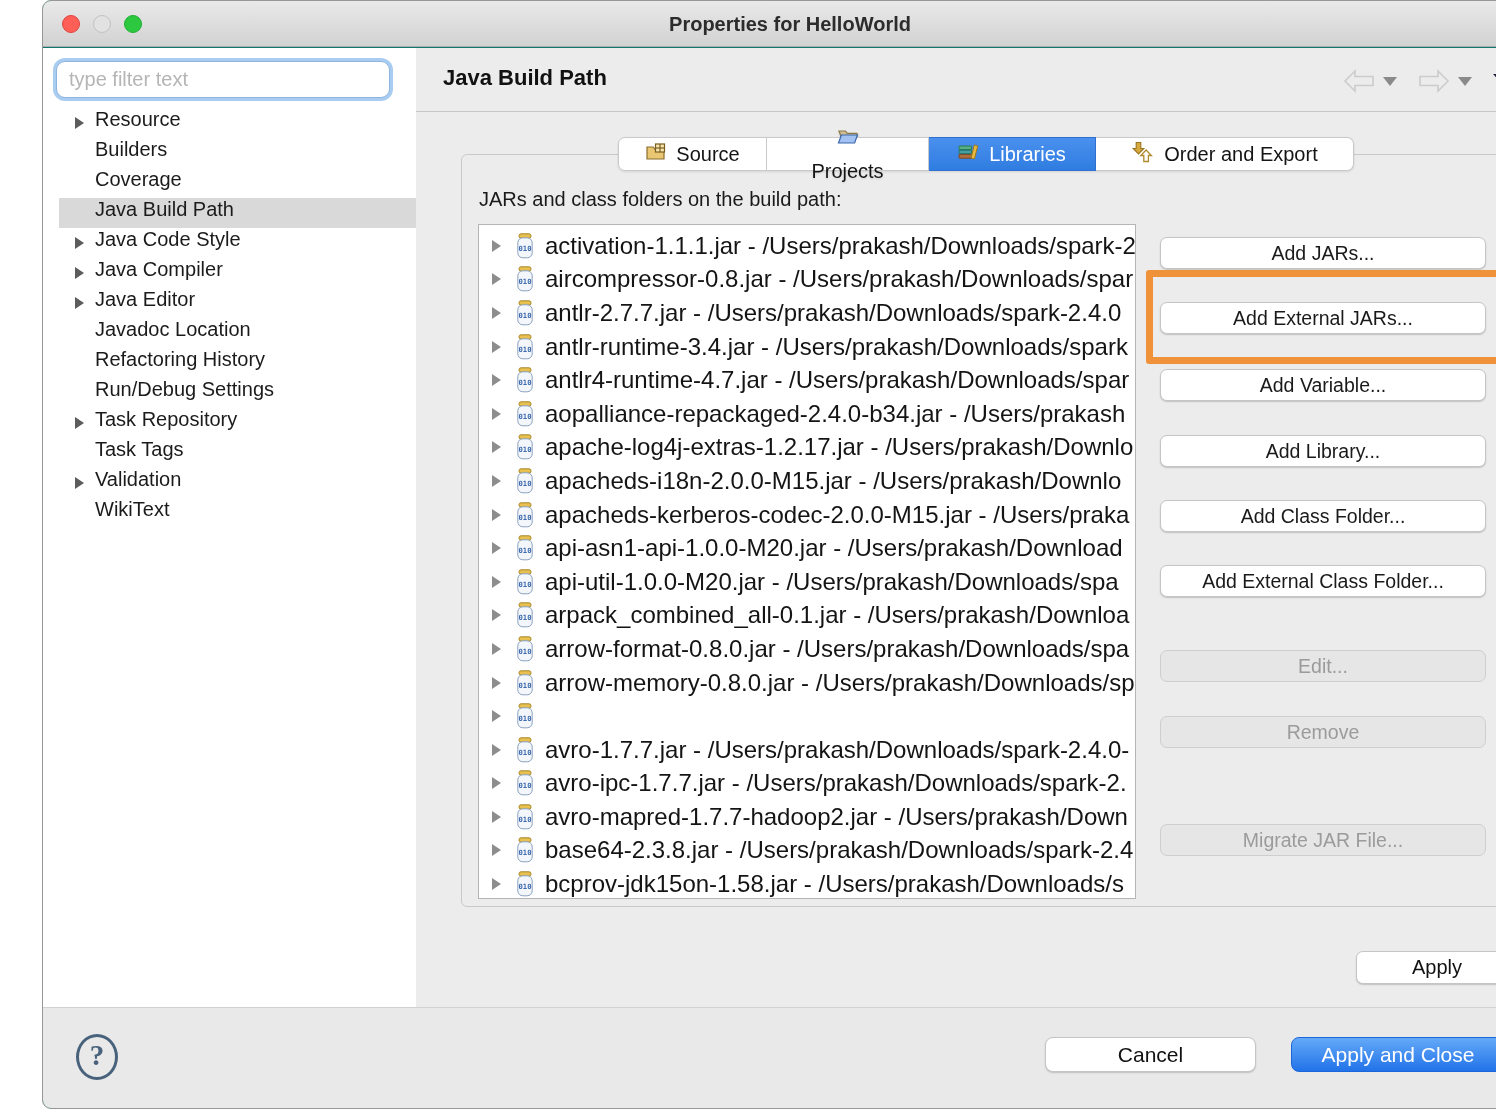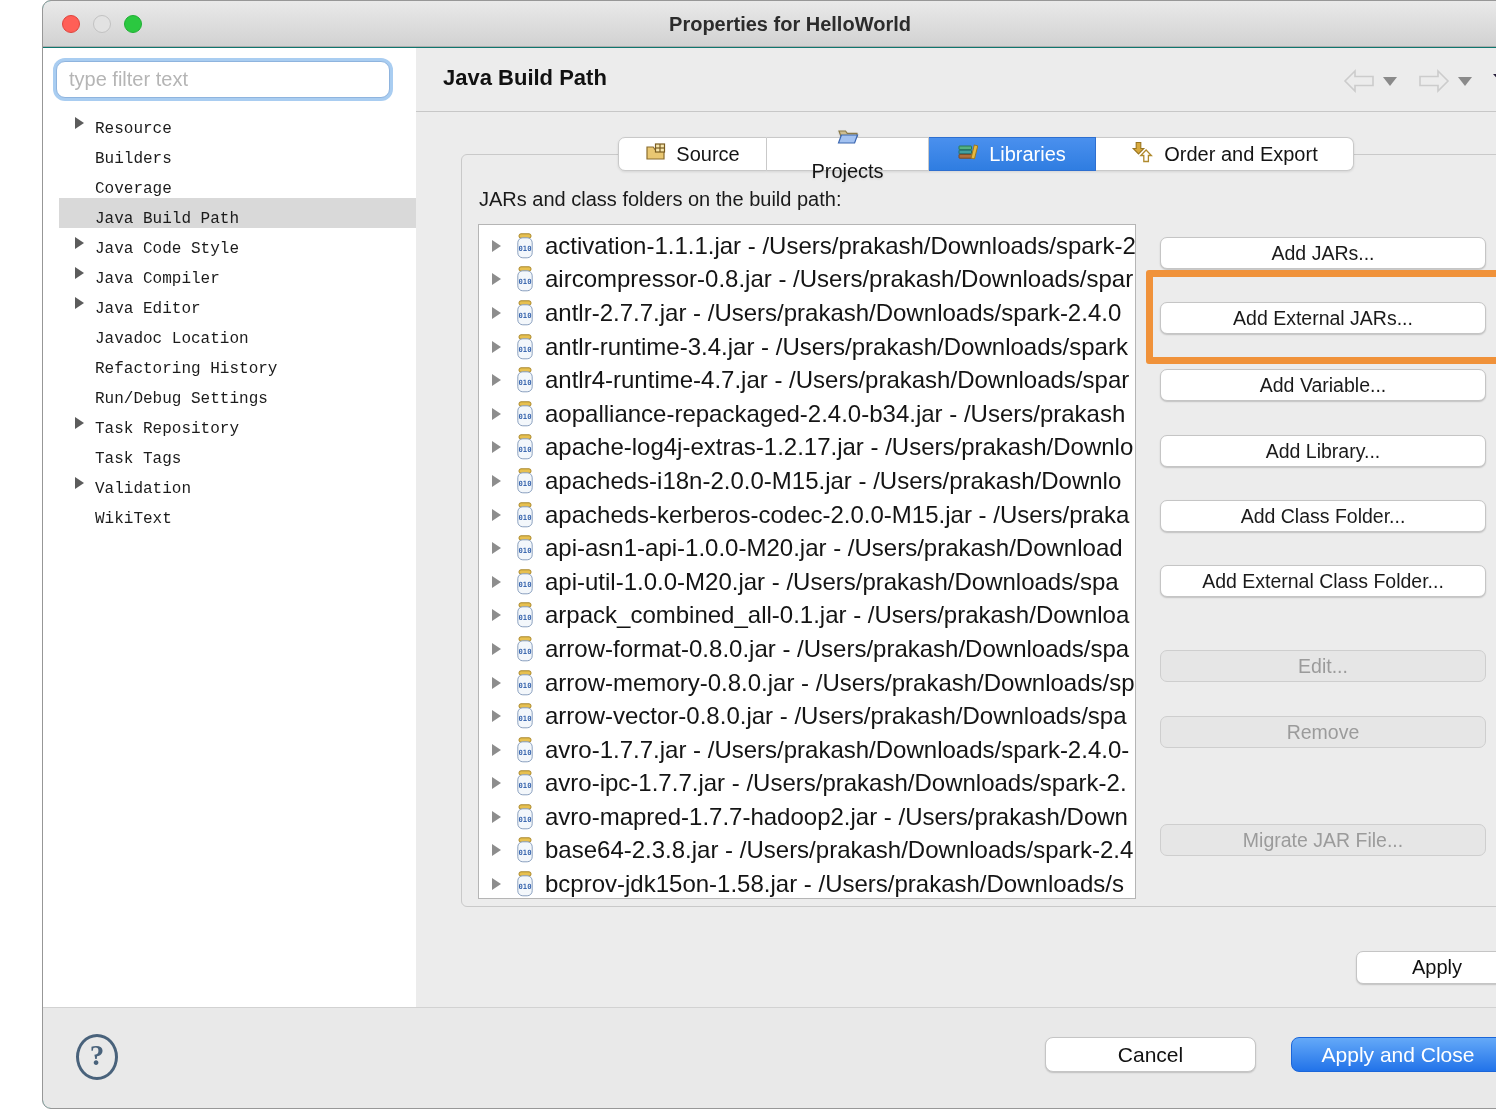--- a/index.html
+++ b/index.html
@@ -18,22 +18,22 @@
   .light.red{background:#ff5f57;border:1px solid #df443d;}
   .light.gray{background:#e2e2e2;border:1px solid #c2c2c2;}
   .light.green{background:#2bc840;border:1px solid #1faf34;}
   
   .sidebar{position:absolute;left:0;top:47px;width:412px;bottom:101px;background:#fff;border-right:1px solid #ababab;}
   .filter{position:absolute;left:13px;top:13px;width:334px;height:37px;border-radius:9px;
     border:1px solid #8fb4de;box-shadow:0 0 0 3px #a9cdf1;font-family:"Liberation Sans",sans-serif;
     font-size:20px;padding:0 12px;color:#333;outline:none;background:#fff;}
   .filter::placeholder{color:#b5b5b5;}
   .tree{position:absolute;left:0;right:0;top:60px;}
-  .trow{position:relative;height:30px;display:flex;align-items:flex-end;
-    margin-left:16px;margin-right:25px;padding-left:36px;font-size:16px;color:#1b1b1b;cursor:default;font-family:Liberation Mono, monospace;}
+  .trow{position:relative;height:30px;display:flex;align-items:flex-start;
+    margin-left:16px;margin-right:25px;padding-left:36px;font-size:20px;color:#1b1b1b;cursor:default;}
   .trow.selected{background:#d9d9d9;}
   .tri{position:absolute;left:16px;top:9px;width:0;height:0;
     border-left:9px solid #5c5c5c;border-top:6px solid transparent;border-bottom:6px solid transparent;}
   
   .content{position:absolute;left:373px;top:47px;right:0;bottom:101px;background:#ececec;}
   .content-header{position:absolute;left:0;top:0;right:0;height:64px;border-bottom:1px solid #c7c7c7;}
   .content-header h1{position:absolute;left:27px;top:17px;margin:0;font-size:22px;font-weight:bold;color:#111;}
   .nav-icons{position:absolute;right:18px;top:20px;display:flex;align-items:center;gap:7px;}
   .caret{width:0;height:0;border-left:7px solid transparent;border-right:7px solid transparent;border-top:9px solid #8a8a8a;}
   .menu-tri{width:0;height:0;border-left:13px solid transparent;border-right:13px solid transparent;
@@ -341,21 +341,20 @@
           </svg>
           <span class="jtext">arrow-memory-0.8.0.jar - /Users/prakash/Downloads/sp</span>
         </div>
       <div class="jar-row">
           <span class="tri2"></span>
           <svg width="22" height="26" viewBox="0 0 22 26">
             <rect x="5" y="0.8" width="12" height="4.4" rx="2" fill="#e7c050" stroke="#a8862a"></rect>
             <rect x="3.8" y="4.8" width="14.4" height="20" rx="5" fill="#f3f7fb" stroke="#8aa0bf"></rect>
             <text x="11" y="17.5" font-size="7.2" fill="#3d69b0" text-anchor="middle" font-family="DejaVu Sans Mono, monospace" font-weight="bold">010</text>
           </svg>
-          <span class="jtext">arrow-vector-0.8.0.jar - /Users/prakash/Downloads/spa</span>
         </div>
       <div class="jar-row">
           <span class="tri2"></span>
           <svg width="22" height="26" viewBox="0 0 22 26">
             <rect x="5" y="0.8" width="12" height="4.4" rx="2" fill="#e7c050" stroke="#a8862a"></rect>
             <rect x="3.8" y="4.8" width="14.4" height="20" rx="5" fill="#f3f7fb" stroke="#8aa0bf"></rect>
             <text x="11" y="17.5" font-size="7.2" fill="#3d69b0" text-anchor="middle" font-family="DejaVu Sans Mono, monospace" font-weight="bold">010</text>
           </svg>
           <span class="jtext">avro-1.7.7.jar - /Users/prakash/Downloads/spark-2.4.0-</span>
         </div>

